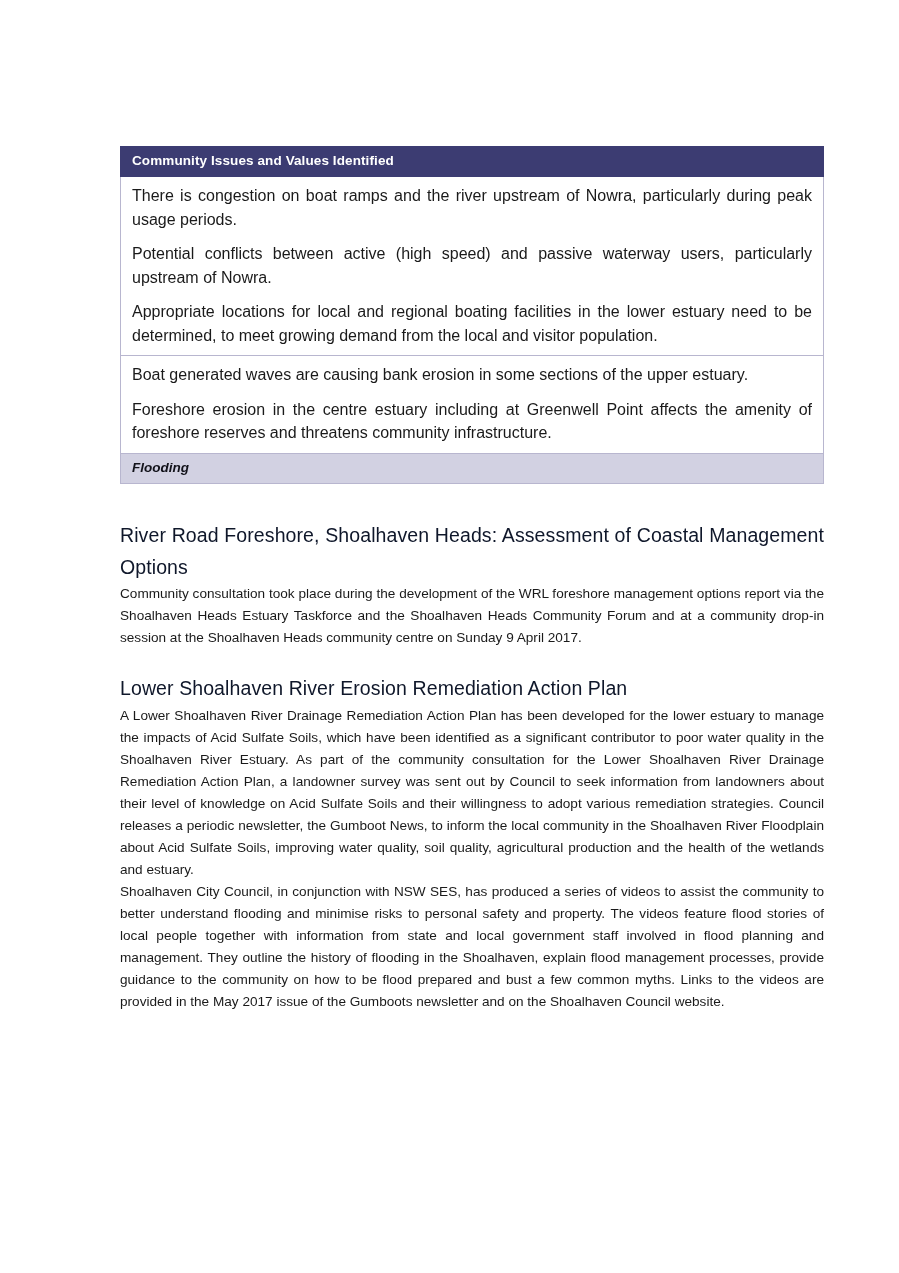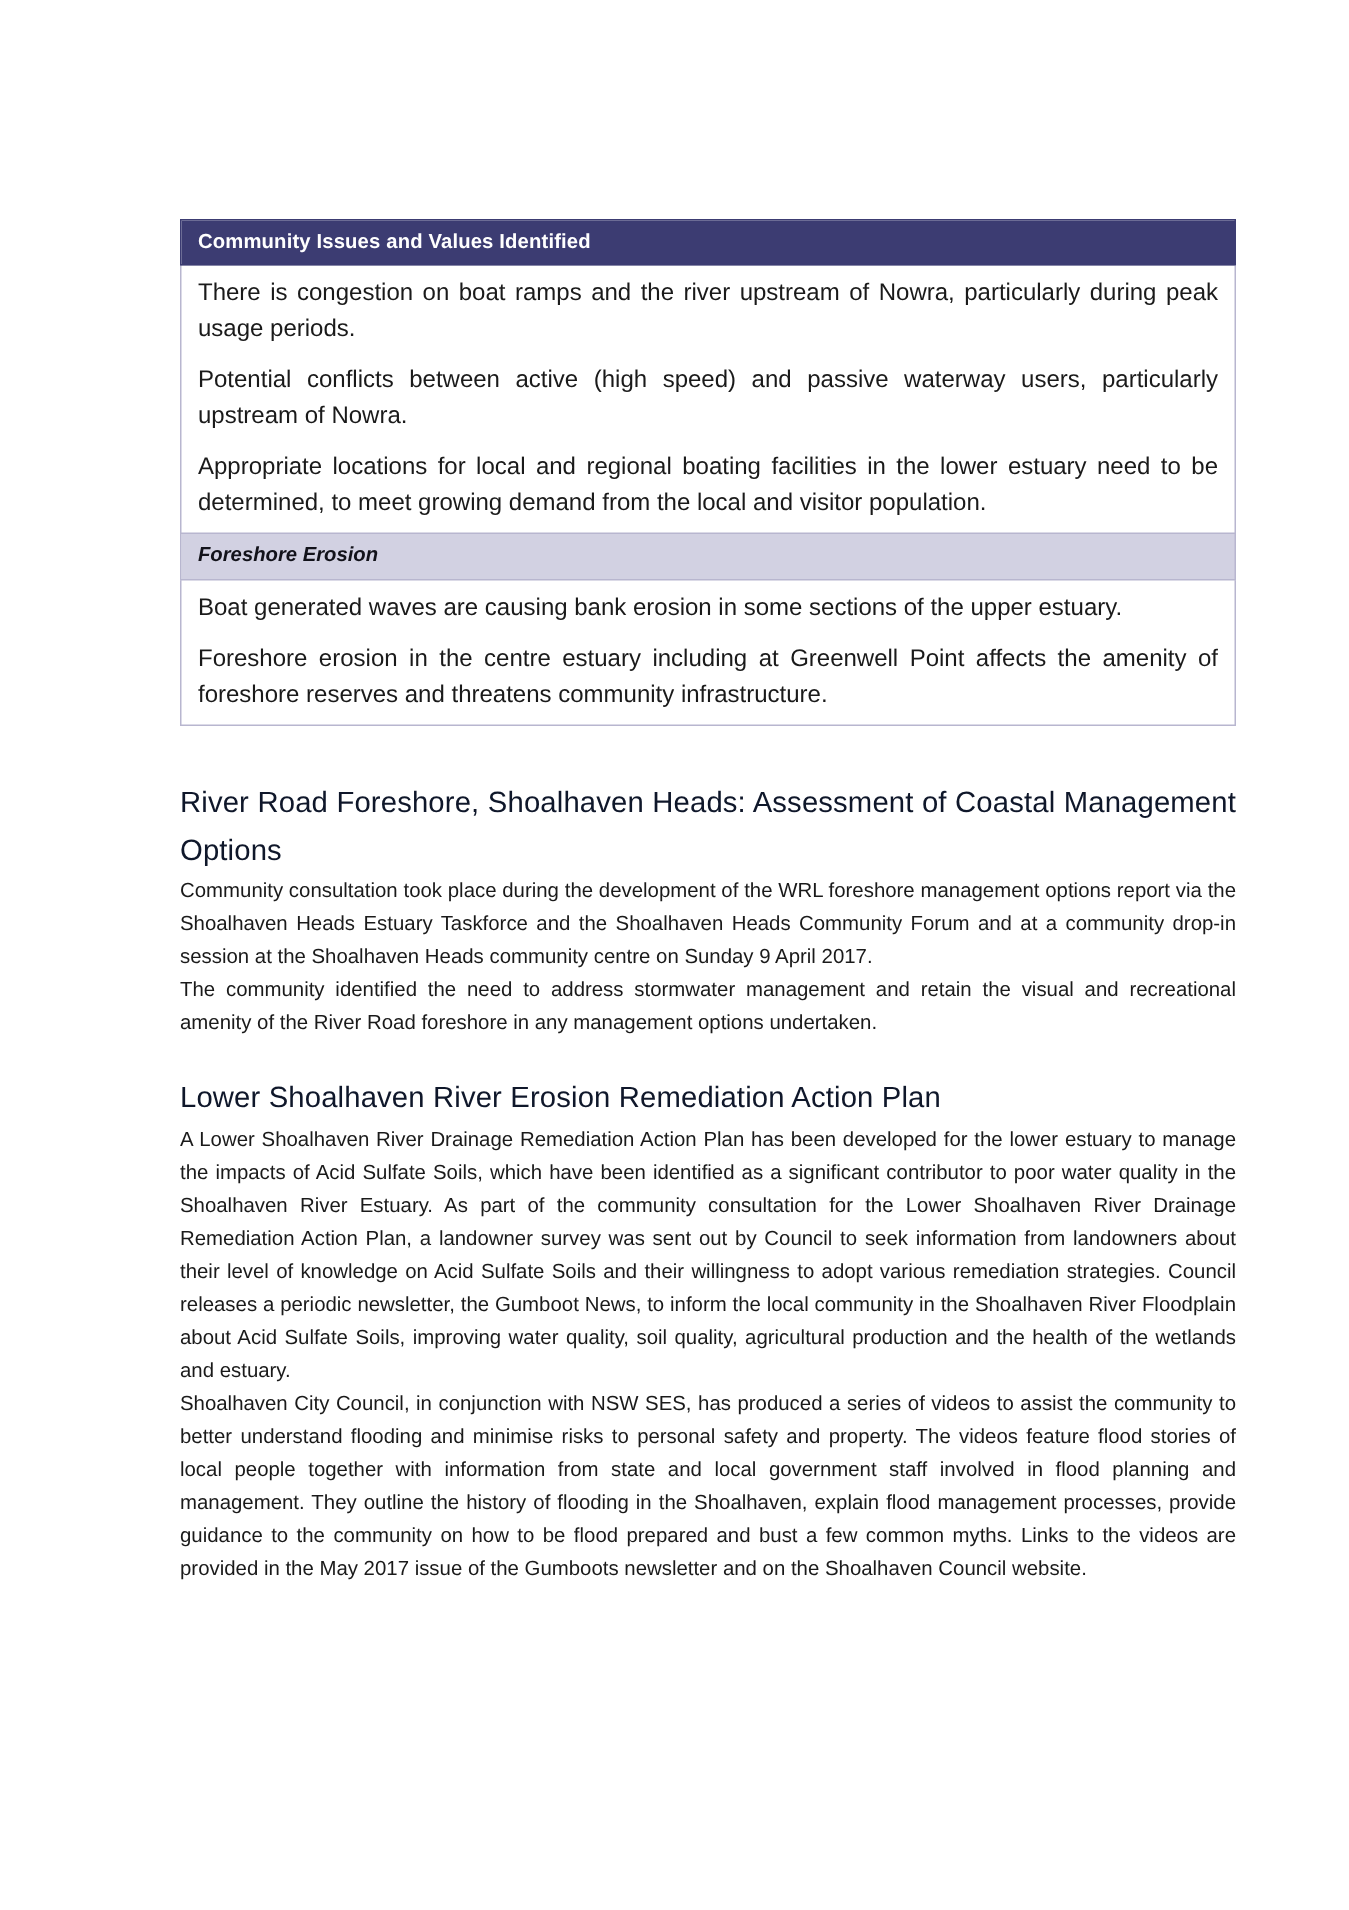--- a/index.html
+++ b/index.html
@@ -147,44 +147,43 @@
         <tr>
           <td class="tbl-body-cell">
             <div class="tbl-body-inner">
               <p class="tbl-para">There is congestion on boat ramps and the river upstream of Nowra, particularly during peak usage periods.</p>
               <p class="tbl-para">Potential conflicts between active (high speed) and passive waterway users, particularly upstream of Nowra.</p>
               <p class="tbl-para">Appropriate locations for local and regional boating facilities in the lower estuary need to be determined, to meet growing demand from the local and visitor population.</p>
             </div>
           </td>
         </tr>
 
-        <tr>
-          <td class="tbl-sub-cell">
-            <span class="tbl-sub-text">Foreshore Erosion</span>
-          </td>
-        </tr>
 
         <tr>
           <td class="tbl-body-cell">
             <div class="tbl-body-inner">
               <p class="tbl-para">Boat generated waves are causing bank erosion in some sections of the upper estuary.</p>
               <p class="tbl-para">Foreshore erosion in the centre estuary including at Greenwell Point affects the amenity of foreshore reserves and threatens community infrastructure.</p>
             </div>
           </td>
         </tr>
 
+        <tr>
+          <td class="tbl-sub-cell">
+            <span class="tbl-sub-text">Flooding</span>
+          </td>
+        </tr>
 
 
       </tbody>
     </table>
 
     <div class="heading-1-wrap">
       <h2 class="doc-heading">River Road Foreshore, Shoalhaven Heads: Assessment of Coastal Management Options</h2>
       <p class="body-para first-after-heading">Community consultation took place during the development of the WRL foreshore management options report via the Shoalhaven Heads Estuary Taskforce and the Shoalhaven Heads Community Forum and at a community drop-in session at the Shoalhaven Heads community centre on Sunday 9 April 2017.</p>
-      <p class="body-para para-gap">The community identified the need to address stormwater management and retain the visual and recreational amenity of the River Road foreshore in any management options undertaken.</p>
     </div>
 
     <div class="heading-2-wrap">
       <h2 class="doc-heading no-justify">Lower Shoalhaven River Erosion Remediation Action Plan</h2>
       <p class="body-para first-after-heading">A Lower Shoalhaven River Drainage Remediation Action Plan has been developed for the lower estuary to manage the impacts of Acid Sulfate Soils, which have been identified as a significant contributor to poor water quality in the Shoalhaven River Estuary. As part of the community consultation for the Lower Shoalhaven River Drainage Remediation Action Plan, a landowner survey was sent out by Council to seek information from landowners about their level of knowledge on Acid Sulfate Soils and their willingness to adopt various remediation strategies. Council releases a periodic newsletter, the Gumboot News, to inform the local community in the Shoalhaven River Floodplain about Acid Sulfate Soils, improving water quality, soil quality, agricultural production and the health of the wetlands and estuary.</p>
       <p class="body-para para-gap">Shoalhaven City Council, in conjunction with NSW SES, has produced a series of videos to assist the community to better understand flooding and minimise risks to personal safety and property. The videos feature flood stories of local people together with information from state and local government staff involved in flood planning and management. They outline the history of flooding in the Shoalhaven, explain flood management processes, provide guidance to the community on how to be flood prepared and bust a few common myths. Links to the videos are provided in the May 2017 issue of the Gumboots newsletter and on the Shoalhaven Council website.</p>
     </div>
 
   </div>
 </div>

